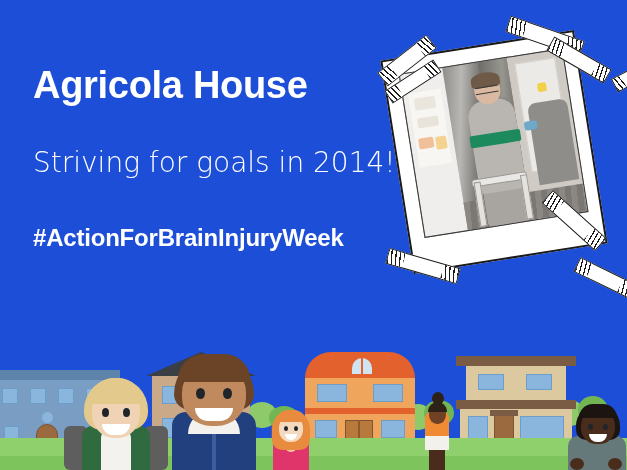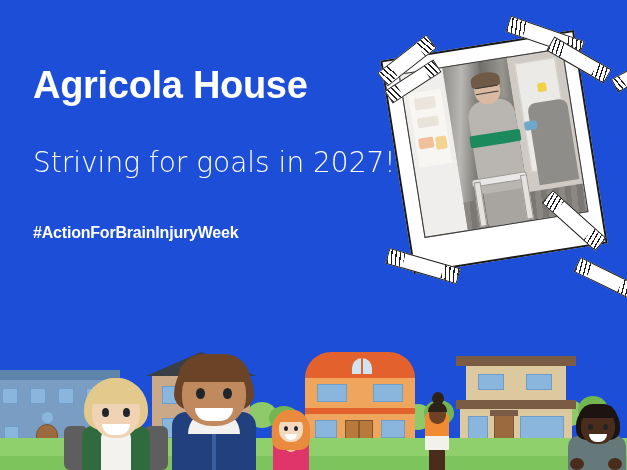--- a/index.html
+++ b/index.html
@@ -17,21 +17,21 @@
     font-size:38px;font-weight:bold;color:#ffffff;
     letter-spacing:-0.3px;line-height:1.05;margin:0;
     white-space:nowrap;
   }
   .subtitle{
     font-size:28px;font-weight:300;color:#ffffff;
     margin:0;position:absolute;top:80px;left:0;white-space:nowrap;
     font-family:"DejaVu Sans", sans-serif;
   }
   .hashtag{
-    font-size:16px;font-weight:bold;color:#ffffff;
+    font-size:24px;font-weight:bold;color:#ffffff;
     margin:0;position:absolute;top:158px;left:0;white-space:nowrap;
     letter-spacing:-0.2px;
   }
 
   
   .polaroid-wrap{position:absolute;left:378px;top:22px;width:249px;height:300px;z-index:20;}
   .polaroid{
     position:absolute;left:18px;top:22px;
     width:196px;height:216px;
     background:#ffffff;
@@ -109,21 +109,21 @@
   .p-eye{position:absolute;background:#20252c;border-radius:50%;}
   .p-smile{position:absolute;background:#ffffff;border-radius:0 0 40px 40px;}
 </style>
 </head>
 <body>
 
 <div id="poster" style="background: #1d4ed8;">
 
   <div class="text-block">
     <h1 class="title">Agricola House</h1>
-    <p class="subtitle">Striving for goals in 2027!</p>
+    <p class="subtitle">Striving for goals in 2014!</p>
     <p class="hashtag">#ActionForBrainInjuryWeek</p>
   </div>
 
   <div class="polaroid-wrap">
 
     <div class="polaroid">
       <div class="photo">
         <div class="ph-bg"></div>
         <div class="ph-wdoor"></div>
         <div class="ph-sticker"></div>

